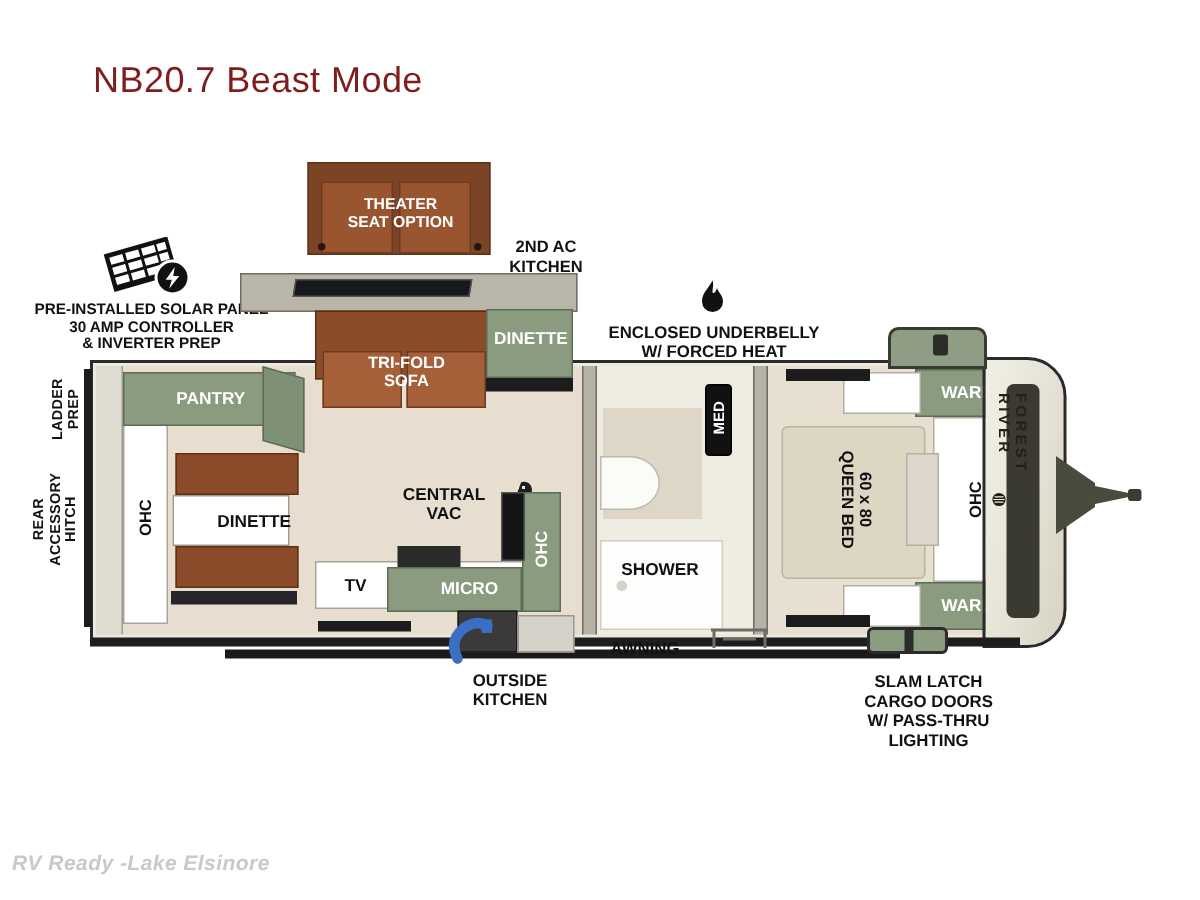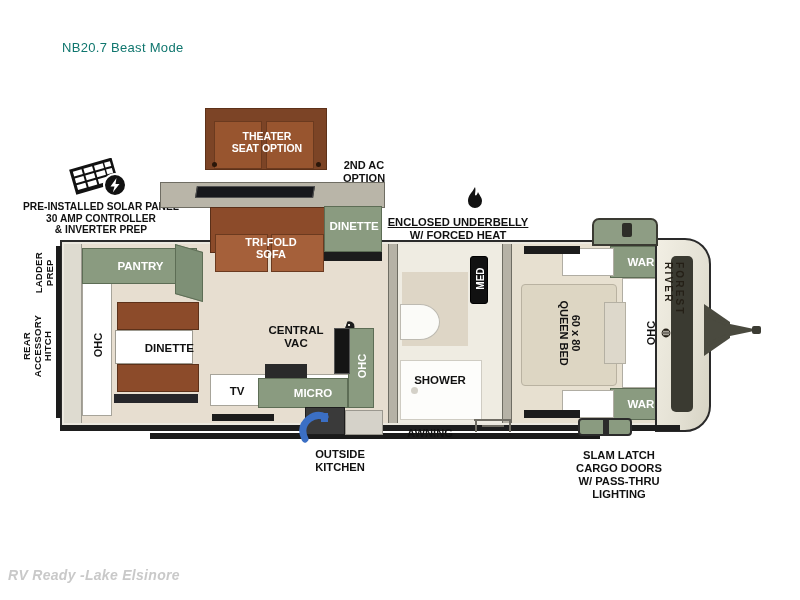--- a/index.html
+++ b/index.html
@@ -11,21 +11,21 @@
   #stage{position:absolute;left:0;top:0;width:800px;height:600px;}
 
   
   .abs{position:absolute;box-sizing:border-box;}
   .lbl{position:absolute;font-weight:bold;color:#111;letter-spacing:.2px;
        text-align:center;line-height:1.12;white-space:pre-line;}
   .rot90{transform:rotate(-90deg);transform-origin:center center;}
   .rotn90{transform:rotate(90deg);transform-origin:center center;}
 
   
-  #title{position:absolute;left:62px;top:40px;font-size:13px;color:#0f766e;
+  #title{position:absolute;left:62px;top:40px;font-size:24px;color:#7f1d1d;
          font-weight:normal;letter-spacing:.3px;}
 
   
   #watermark{position:absolute;left:8px;top:567px;font-size:14px;
      font-style:italic;font-weight:bold;color:#c9c9c9;letter-spacing:.3px;}
 
   
   .anno{position:absolute;font-weight:bold;color:#111;text-align:center;
         line-height:1.15;white-space:pre-line;}
 
@@ -95,28 +95,28 @@
       </g>
       <circle cx="47" cy="27" r="11" fill="#111" stroke="#fff" stroke-width="2"></circle>
       <path d="M48.5 20 L42.5 28.5 L46.5 28.5 L44.8 34.5 L51.5 26 L47.5 26 Z" fill="#fff"></path>
     </svg>
   </div>
   <div class="anno" style="left:10px;top:201px;width:182px;font-size:10.2px;">PRE-INSTALLED SOLAR PANEL
 30 AMP CONTROLLER
 &amp; INVERTER PREP</div>
 
   <div class="anno" style="left:327px;top:159px;width:74px;font-size:11px;">2ND AC
-OPTION</div>
+KITCHEN</div>
 
   <div class="iconbox" style="left:464px;top:186px;width:22px;height:26px;">
     <svg viewBox="0 0 22 26" width="22" height="26">
       <path d="M11 1 C8 7 4 9 4 15 a7 7 0 0 0 14 0 c0-4-3-6-4-9 -1 3-2 4-3 3 0-3 1-5 0-8 Z" fill="#111"></path>
     </svg>
   </div>
-  <div class="anno" style="left:372px;top:216px;width:172px;font-size:11.2px;text-decoration:underline;">ENCLOSED UNDERBELLY
+  <div class="anno" style="left:390px;top:216px;width:172px;font-size:11.2px;">ENCLOSED UNDERBELLY
 W/ FORCED HEAT</div>
 
   <div class="abs" style="left:205px;top:108px;width:122px;height:62px;background:#7c4426;border:1px solid #5d3119;">
     <div class="abs" style="left:8px;top:12px;width:48px;height:48px;background:#98552f;border:1px solid #6b3a1f;"></div>
     <div class="abs" style="left:60px;top:12px;width:48px;height:48px;background:#98552f;border:1px solid #6b3a1f;"></div>
     <div class="abs" style="left:6px;top:53px;width:5px;height:5px;border-radius:50%;background:#2a1609;"></div>
     <div class="abs" style="left:110px;top:53px;width:5px;height:5px;border-radius:50%;background:#2a1609;"></div>
     <div class="tag tag-w" style="left:0;top:22px;width:122px;font-size:10.5px;white-space:pre-line;">THEATER
 SEAT OPTION</div>
   </div>

